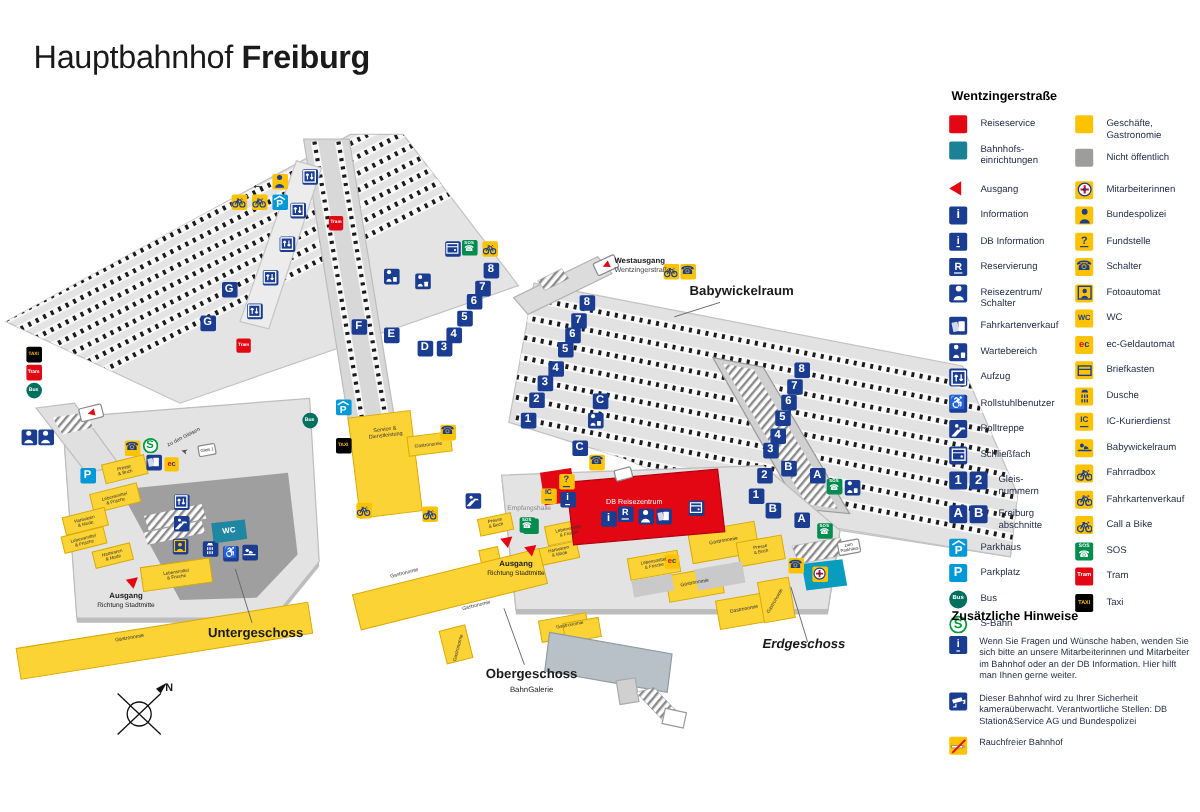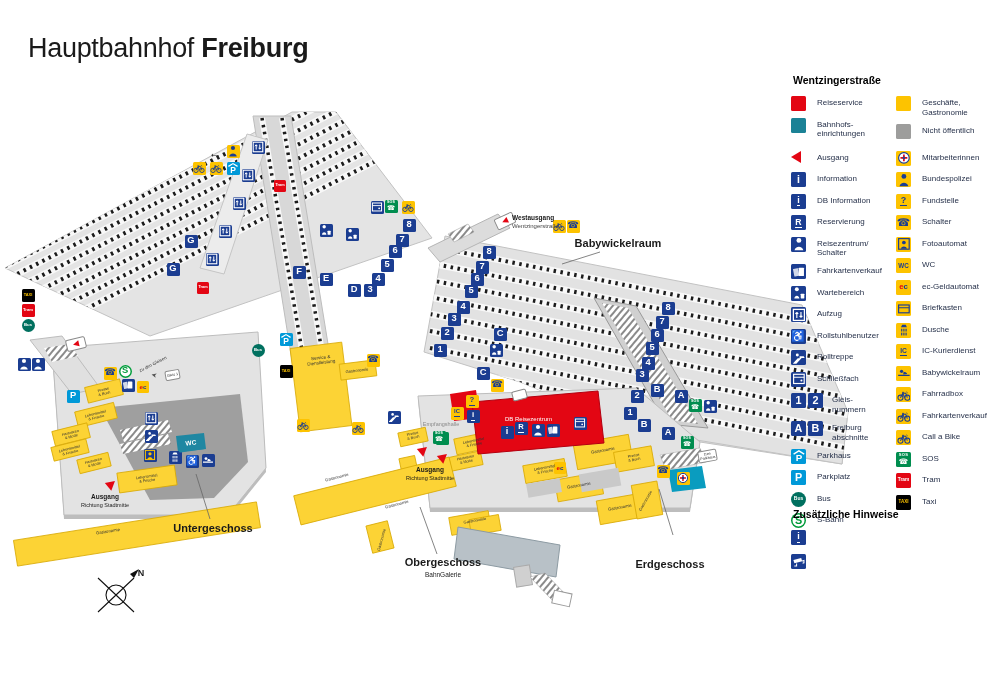--- a/index.html
+++ b/index.html
@@ -509,21 +509,21 @@
       </span>
       <span class="tri3" style="border-width: 5.85px 9.1px 5.85px 0px; position: absolute; left: 418.5px; top: 444.5px; transform: rotate(140deg);"></span>
       <span class="tri3" style="border-width: 5.85px 9.1px 5.85px 0px; position: absolute; left: 438.5px; top: 451.5px; transform: rotate(140deg);"></span>
       <div class="mlab" style="left: 215px; top: 154px; font-size: 12px; color: rgb(17, 17, 17); transform: translate(-50%, -50%);">←</div>
       <div class="mlab" style="left: 618px; top: 243px; font-size: 11px; font-weight: bold; transform: translate(-50%, -50%);">Babywickelraum</div>
       <div class="mlab" style="left: 512px; top: 218px; font-size: 6.5px; font-weight: bold; transform: translate(0px, -50%); text-align: left; transform-origin: left center;">Westausgang</div>
       <div class="mlab" style="left: 512px; top: 226px; font-size: 6px; color: rgb(68, 68, 68); transform: translate(0px, -50%); text-align: left; transform-origin: left center;">Wentzingerstraße</div>
       <div class="mlab" style="left: 213px; top: 528px; font-size: 11px; font-weight: bold; transform: translate(-50%, -50%);">Untergeschoss</div>
       <div class="mlab" style="left: 443px; top: 562px; font-size: 11px; font-weight: bold; transform: translate(-50%, -50%);">Obergeschoss</div>
       <div class="mlab" style="left: 443px; top: 575px; font-size: 6.5px; transform: translate(-50%, -50%);">BahnGalerie</div>
-      <div class="mlab" style="left: 670px; top: 564px; font-size: 11px; font-weight: bold; transform: translate(-50%, -50%);">Erdgeschoss</div>
+      <div class="mlab" style="left: 670px; top: 537px; font-size: 11px; font-weight: bold; transform: translate(-50%, -50%); font-style: italic;">Erdgeschoss</div>
       <div class="mlab" style="left: 105px; top: 497px; font-size: 6.5px; font-weight: bold; transform: translate(-50%, -50%);">Ausgang</div>
       <div class="mlab" style="left: 105px; top: 505px; font-size: 5.5px; transform: translate(-50%, -50%);">Richtung Stadtmitte</div>
       <div class="mlab" style="left: 430px; top: 470px; font-size: 6.5px; font-weight: bold; transform: translate(-50%, -50%);">Ausgang</div>
       <div class="mlab" style="left: 430px; top: 478px; font-size: 5.5px; transform: translate(-50%, -50%);">Richtung Stadtmitte</div>
       <div class="mlab" style="left: 441px; top: 424px; font-size: 5.5px; color: rgb(138, 138, 138); transform: translate(-50%, -50%);">Empfangshalle</div>
       <div class="mlab" style="left: 505px; top: 419px; font-size: 6px; color: rgb(255, 255, 255); transform: translate(0px, -50%); text-align: left; transform-origin: left center;">DB Reisezentrum</div>
       <div class="mlab" style="left: 153px; top: 364px; font-size: 4.5px; color: rgb(51, 51, 51); transform: translate(-50%, -50%) rotate(-27deg);">zu den Gleisen</div>
       <div class="mlab" style="left: 154px; top: 375px; font-size: 7px; color: rgb(85, 85, 85); transform: translate(-50%, -50%) rotate(195deg);">➤</div>
       <div class="mlab" style="left: 141px; top: 573px; font-size: 9px; font-weight: bold; transform: translate(-50%, -50%);">N</div>
       <div class="mlab" style="left: 108px; top: 532px; font-size: 4.2px; color: rgb(51, 51, 51); transform: translate(-50%, -50%) rotate(-9deg);">Gastronomie</div>
@@ -920,26 +920,40 @@
 
   <div id="notes">
     <h3>Zusätzliche Hinweise</h3>
     <div id="nlist">
         <div class="nrow">
           <span class="licons">
             <span class="mic" style="width: 15px; height: 15px; background: rgb(27, 61, 145); color: rgb(255, 255, 255); font-size: 9px;">
               <span class="ubar">i</span>
             </span>
           </span>
+          <span class="ntext">Wenn Sie Fragen und Wünsche haben, wenden Sie sich bitte an unsere Mitarbeiterinnen und Mitarbeiter im Bahnhof oder an der DB Information. Hier hilft man Ihnen gerne weiter.</span>
         </div>
         <div class="nrow">
           <span class="licons">
             <span class="mic" style="width: 15px; height: 15px; background: rgb(27, 61, 145); color: rgb(255, 255, 255); font-size: 9.3px;">
               <svg viewBox="0 0 12 12">
                 <path d="M1.2 4.4 8 2.6l.9 2.8-6.8 1.8Z" fill="currentColor"></path>
                 <path d="M8.8 5.2l1.6-.4v2l-1.2.3M4 7.4v2.2h-2" stroke="currentColor" stroke-width=".9" fill="none"></path>
               </svg>
             </span>
           </span>
+          <span class="ntext">Dieser Bahnhof wird zu Ihrer Sicherheit kameraüberwacht. Verantwortliche Stellen: DB Station&amp;Service AG und Bundespolizei</span>
+        </div>
+        <div class="nrow">
+          <span class="licons">
+            <span class="mic" style="width: 15px; height: 15px; background: rgb(253, 195, 0); color: rgb(255, 255, 255); font-size: 9.3px;">
+              <svg viewBox="0 0 12 12">
+                <rect x="1" y="5.4" width="7.6" height="1.8" fill="#fff" stroke="#555" stroke-width=".4"></rect>
+                <rect x="8.6" y="5.4" width="2" height="1.8" fill="#c96"></rect>
+                <path d="M1.4 10.8 10.8 1.4" stroke="#e30613" stroke-width="1.4"></path>
+              </svg>
+            </span>
+          </span>
+          <span class="ntext">Rauchfreier Bahnhof</span>
         </div>
       </div>
   </div>
 </div>
 
 </body></html>

